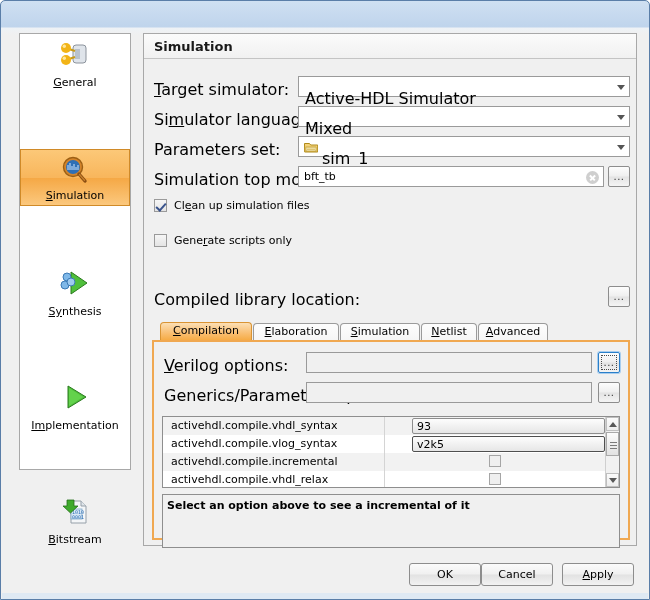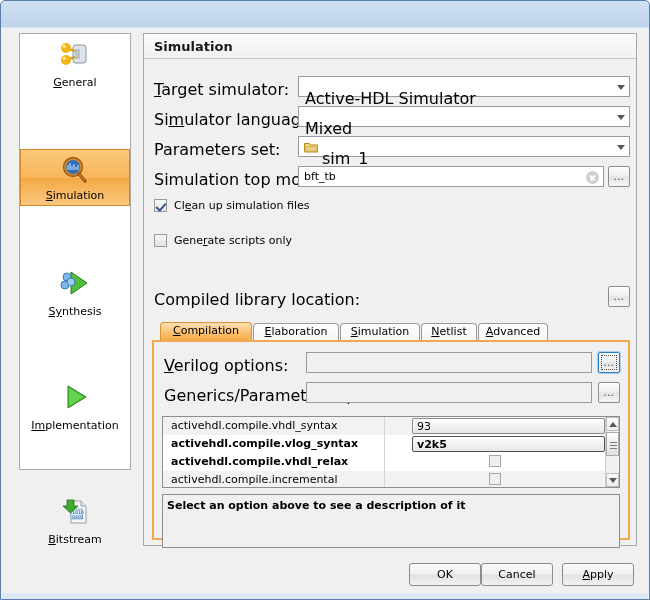--- a/index.html
+++ b/index.html
@@ -187,21 +187,21 @@
     border: 2px solid #f0a851;
   }
   
   #proptable {
     position: absolute; left: 8px; top: 74px; width: 458px; height: 72px;
     background: #fff; border: 1px solid #8e8e8e;
     overflow: hidden;
   }
   .prow { position: relative; height: 18px; width: 100%; }
   .prow.alt { background: #f2f2f2; }
-  .prow.white { background: #ffffff; font-weight: bold; }
+  .prow.white { background: #ffffff; }
   .pname {
     position: absolute; left: 8px; top: 2px; font-size: 11px; color: #000;
     white-space: nowrap;
   }
   .pvalwrap { position: absolute; left: 222px; top: 0px; right: 14px; height: 18px; }
   .pedit {
     position: absolute; left: 0; top: 1px; right: 0; height: 16px;
     background: linear-gradient(to bottom,#fdfdfd 0%,#e6e6e6 100%);
     border: 1px solid #8e8e8e; border-radius: 2px; margin-left: 27px;
   }
@@ -455,30 +455,30 @@
           <div class="prow white">
             <span class="pname">activehdl.compile.vlog_syntax</span>
             <span class="rowdiv"></span>
             <div class="pvalwrap">
               <div class="pedit sel">
                 <span class="t">v2k5</span>
               </div>
             </div>
           </div>
 
-          <div class="prow white">
-            <span class="pname">activehdl.compile.vhdl_relax</span>
+          <div class="prow alt">
+            <span class="pname">activehdl.compile.incremental</span>
             <span class="rowdiv"></span>
             <div class="pvalwrap">
               <span class="pcheck"></span>
             </div>
           </div>
 
-          <div class="prow alt">
-            <span class="pname">activehdl.compile.incremental</span>
+          <div class="prow white">
+            <span class="pname">activehdl.compile.vhdl_relax</span>
             <span class="rowdiv"></span>
             <div class="pvalwrap">
               <span class="pcheck"></span>
             </div>
           </div>
 
           <div id="vscroll">
             <div class="sbtn up">
                 <span class="tri"></span>
               </div>
@@ -487,21 +487,21 @@
               <span class="g" style="top:12px"></span>
               <span class="g" style="top:15px"></span>
             </div>
             <div class="sbtn down">
                 <span class="tri"></span>
               </div>
           </div>
         </div>
 
         <div id="descbox">
-          <span id="desctext">Select an option above to see a description of it</span>
+          <span id="desctext">Select an option above to see a incremental of it</span>
         </div>
 
       </div>
     </div>
   </div>
 
   <div class="fbtn" style="left:408px"><span>OK</span></div>
   <div class="fbtn" style="left:480px"><span>Cancel</span></div>
   <div class="fbtn" style="left:561px"><u>A</u><span>pply</span></div>
 

